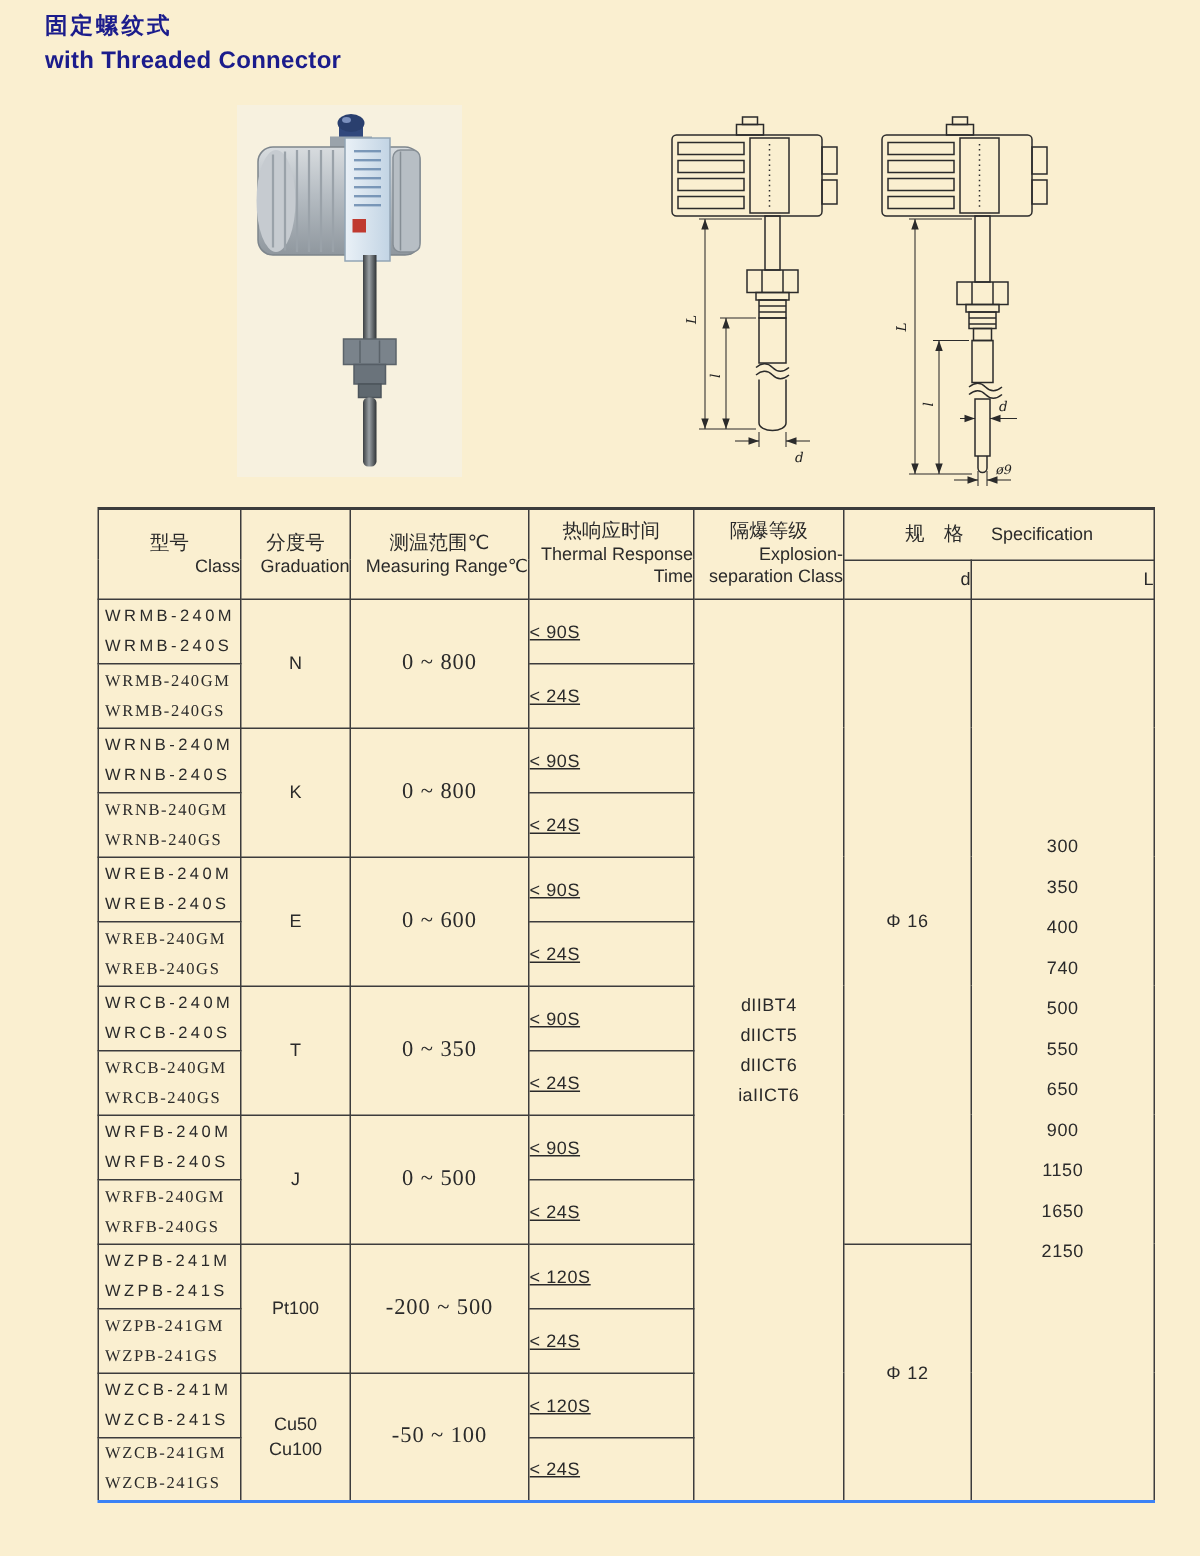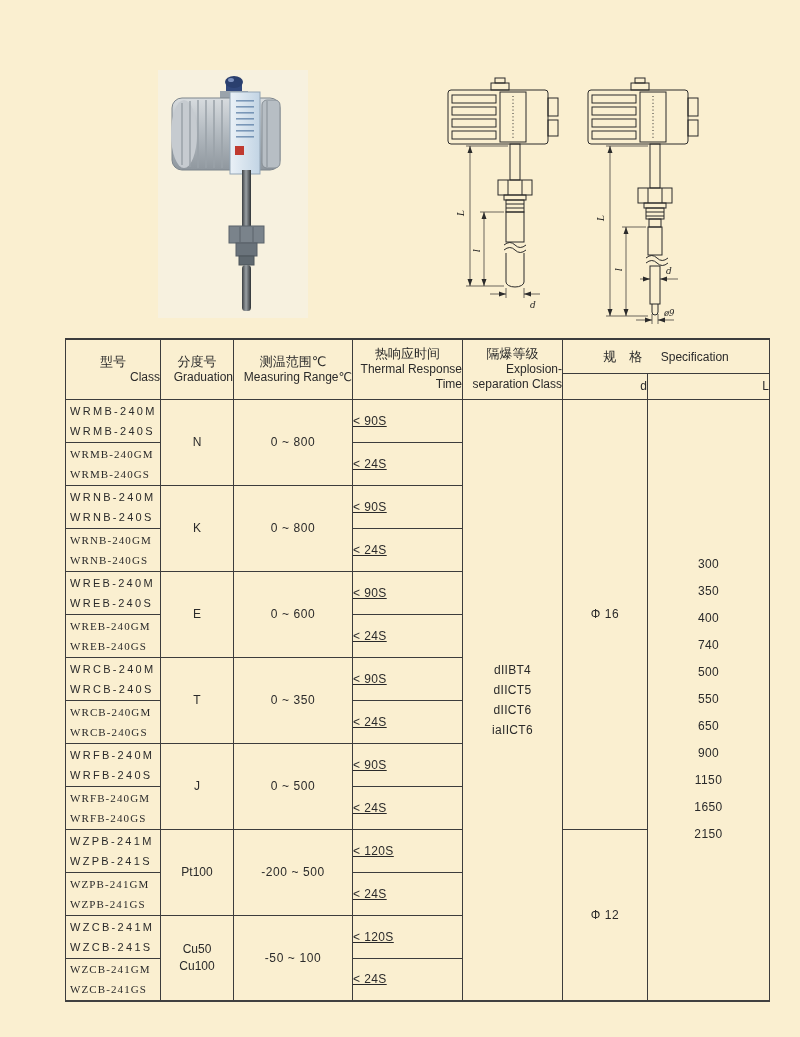--- a/index.html
+++ b/index.html
@@ -16,50 +16,54 @@
   .photo{position:absolute;left:158px;top:70px;width:150px;height:248px;background:#F7F1DF;}
   .draw1{position:absolute;left:438px;top:76px;width:170px;height:240px;}
   .draw2{position:absolute;left:578px;top:76px;width:170px;height:250px;}
   .dim-label{font-family:"DejaVu Serif","Liberation Serif",serif;font-style:italic;font-size:9px;fill:#222;}
   .lineart{stroke:#2b2b2b;stroke-width:1;fill:none;}
   .lineart-thin{stroke:#2b2b2b;stroke-width:.7;fill:none;}
   .arrow{fill:#2b2b2b;stroke:none;}
 
   
   table.spec{position:absolute;left:65px;top:338px;width:704px;border-collapse:collapse;
-             table-layout:fixed;border-top:2px solid #3c3c3c;border-bottom:2px solid #404040;}
+             table-layout:fixed;border-top:2px solid #3c3c3c;border-bottom:2px solid #3b82f6;}
   table.spec th,table.spec td{border:1px solid #3c3c3c;padding:0;vertical-align:middle;
              font-weight:normal;overflow:hidden;}
   tr.h-main{height:34px;} tr.h-sub{height:26px;} tbody tr{height:43px;}
   .h-cn{font-size:13px;line-height:16px;text-align:center;}
   .h-en{font-size:12px;line-height:15px;text-align:right;}
   th.no-l,td.no-l{border-left:none;}
   th.no-r,td.no-r{border-right:none;}
   th.spec-th{border-right:none;}
   .spec-en{margin-left:14px;}
   .type-cell{border-left:none;}
   .model{font-size:11px;line-height:20px;padding:0 6px 0 4px;white-space:nowrap;}
   .m-short{letter-spacing:2.3px;}
   .m-long{letter-spacing:1.1px;font-family:Liberation Serif, serif;}
   .grad-cell{text-align:center;font-size:12px;}
   .grad-cell div{line-height:17px;}
-  .range-cell{text-align:center;font-size:12px;letter-spacing:.6px;}
+  .range-cell{text-align:center;font-size:15px;letter-spacing:.6px;font-family:Liberation Serif, serif;}
   .resp-cell{text-align:left;font-size:12px;letter-spacing:.4px;text-decoration:underline;}
   .expl-cell{text-align:center;font-size:12px;padding-bottom:82px;}
   .expl-cell div{line-height:20px;letter-spacing:.3px;}
   .d-cell{text-align:center;font-size:12px;letter-spacing:.5px;}
   .d-top{padding-bottom:18px;}
   .len-cell{text-align:center;font-size:12px;border-right:none;}
   .len-cell div{line-height:27px;letter-spacing:.4px;}
 </style>
 </head>
 <body>
 
 <div class="page">
 
+  <div class="titles">
+    <div class="title-cn">固定螺纹式</div>
+    <div class="title-en">with Threaded Connector</div>
+  </div>
 
   <div class="photo">
     <svg width="150" height="248" viewBox="0 0 150 248">
       <defs>
         <linearGradient id="headGrad" x1="0" y1="0" x2="0" y2="1">
           <stop offset="0" stop-color="#d8dcdf"></stop>
             <stop offset=".45" stop-color="#b5bcc2"></stop>
           <stop offset="1" stop-color="#8f979e"></stop>
         </linearGradient>
         <linearGradient id="probeGrad" x1="0" y1="0" x2="1" y2="0">

